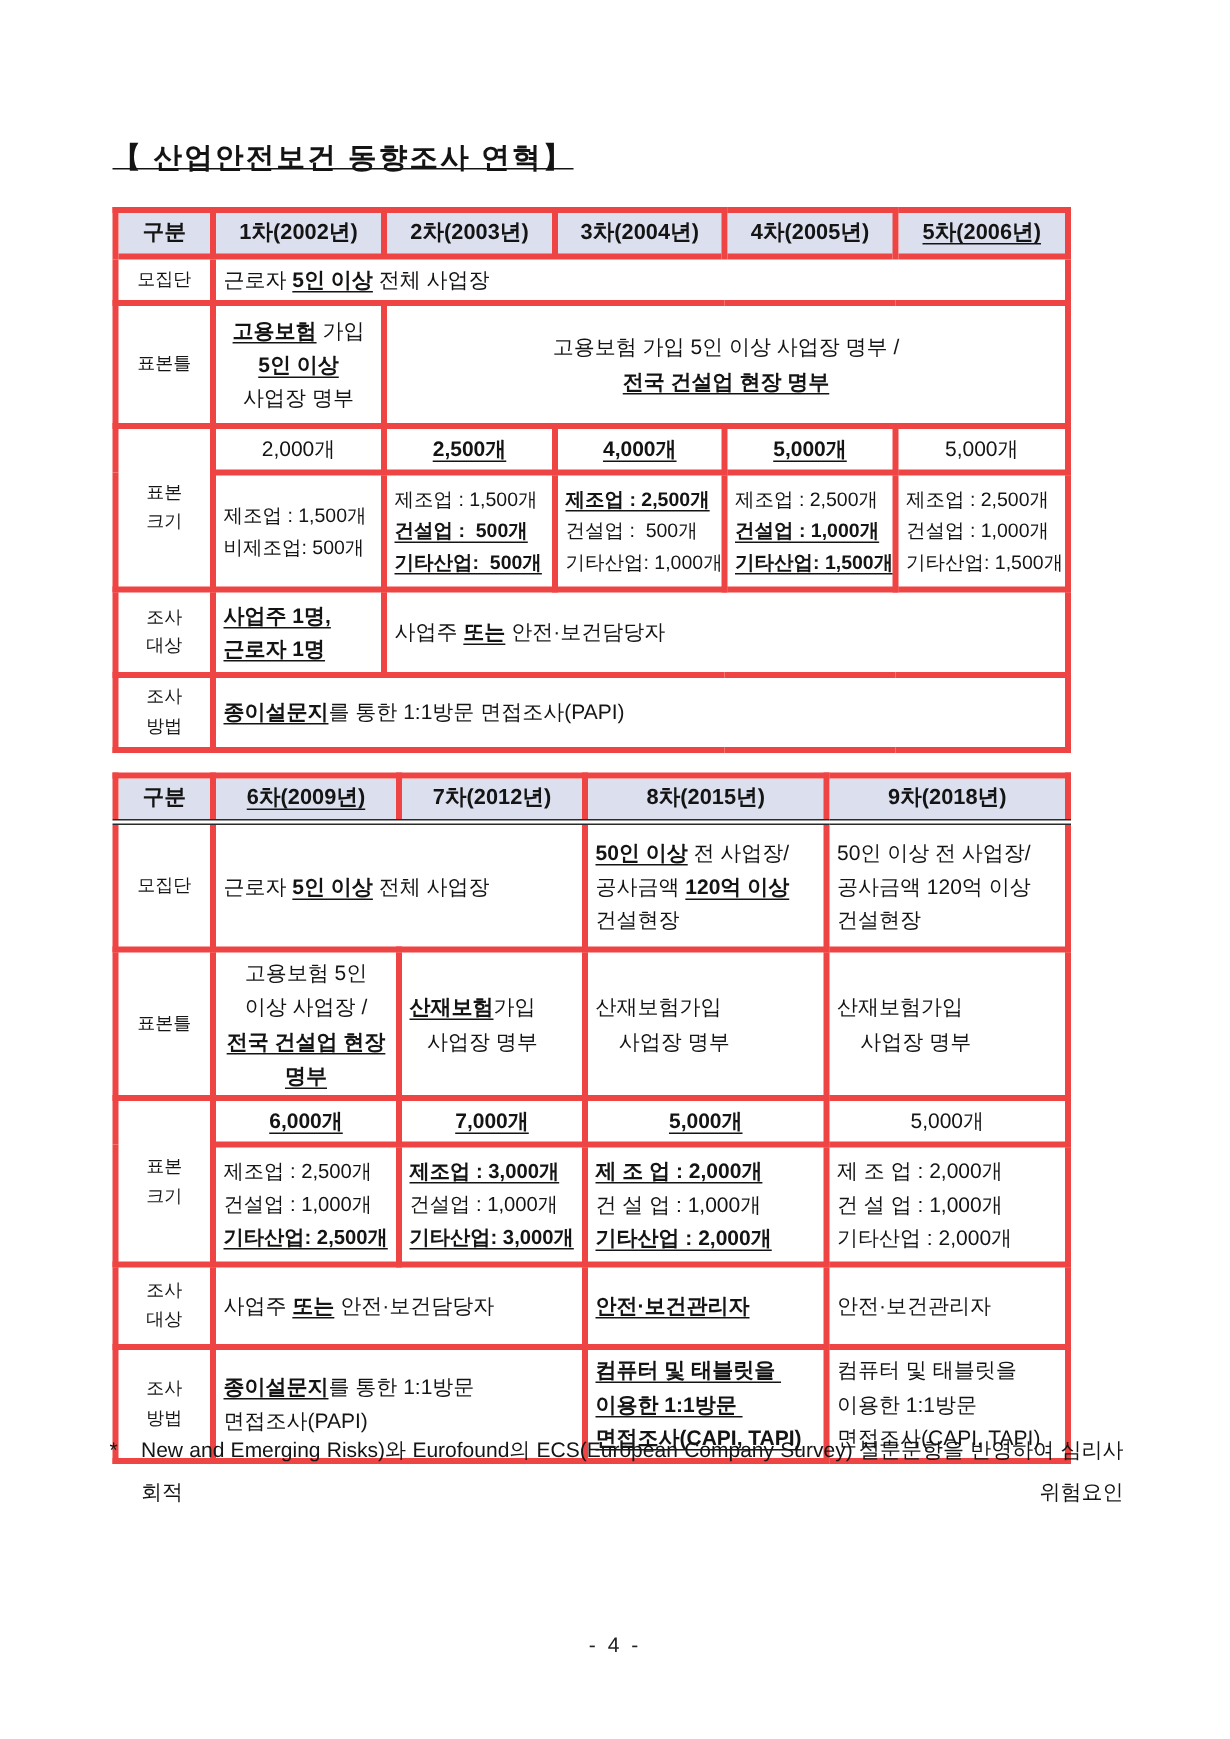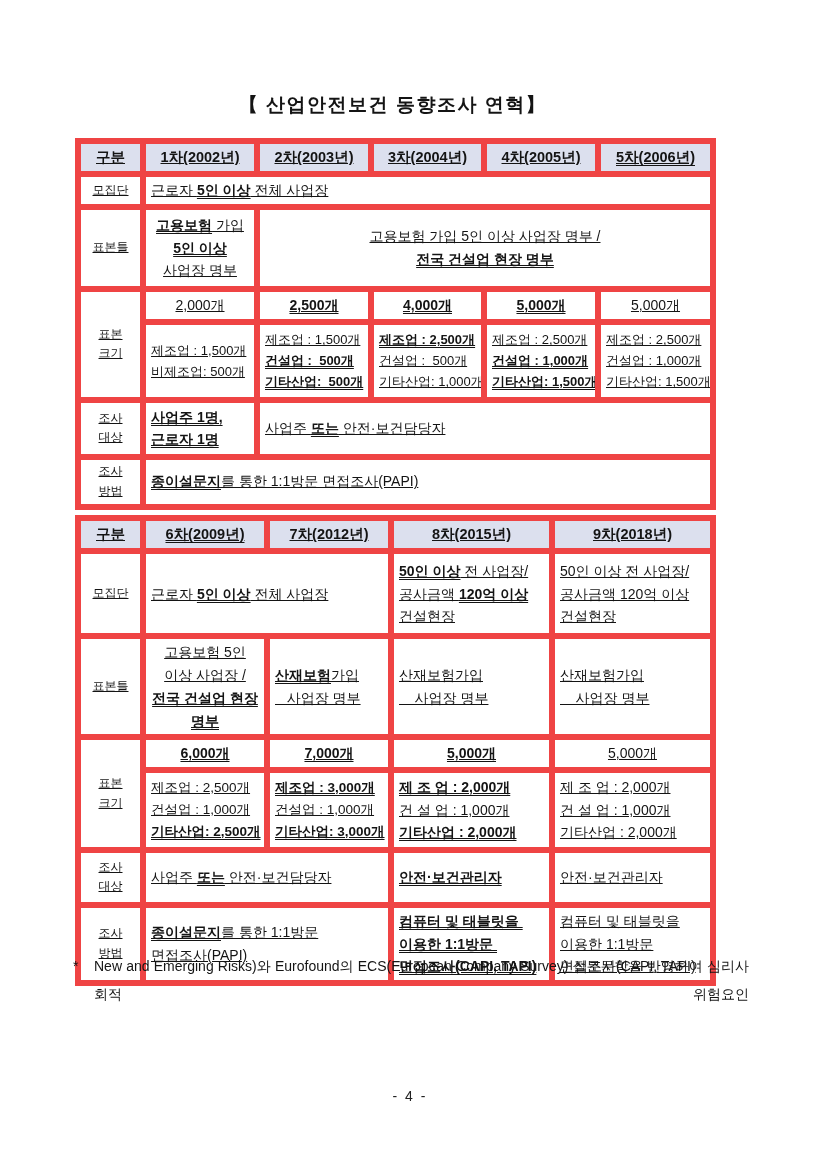--- a/index.html
+++ b/index.html
@@ -2,31 +2,31 @@
 <html><head>
 <meta charset="utf-8">
 <style>
   html,body{margin:0;padding:0;}
   body{
     width:820px;height:1159px;position:relative;background:#ffffff;
     font-family:"Liberation Sans","DejaVu Sans",sans-serif;color:#141414;
     overflow:hidden;
   }
   .title{
-    position:absolute;top:92px;left:75px;width:635px;text-align:center;
-    font-size:19px;font-weight:bold;letter-spacing:1.5px;
+    position:absolute;top:92px;left:75px;width:635px;text-align:left;
+    font-size:19px;font-weight:bold;letter-spacing:1.5px;text-decoration:underline;
   }
   table.tbl{
     position:absolute;left:75px;width:635px;border-collapse:collapse;table-layout:fixed;
     font-size:14px;
     border:1px solid #5a5a5a;border-top:3px solid #161616;border-bottom:2px solid #2b2b2b;
   }
   #table1{top:138px;}
   #table2{top:515px;}
-  .tbl th,.tbl td{border:6px solid #ef4444;padding:2px 5px;vertical-align:middle;overflow:hidden;text-decoration:underline;}
+  .tbl th,.tbl td{border:4px solid #ef4444;padding:2px 5px;vertical-align:middle;overflow:hidden;}
   .tbl th{background:#dce0ee;font-weight:bold;font-size:14.5px;text-align:center;padding:2px 1px;}
   #table1 th{border-bottom:2px solid #3c3c3c;}
   #table2 th{border-bottom:4px double #2b2b2b;}
   .lab{text-align:center;font-size:12px;}
   .c{text-align:center;}
   .l{text-align:left;}
   .sm{font-size:13px;}
   .sm2{font-size:13.5px;}
   .ln{white-space:pre;line-height:1.62;}
   .b{font-weight:bold;text-align:right;}

